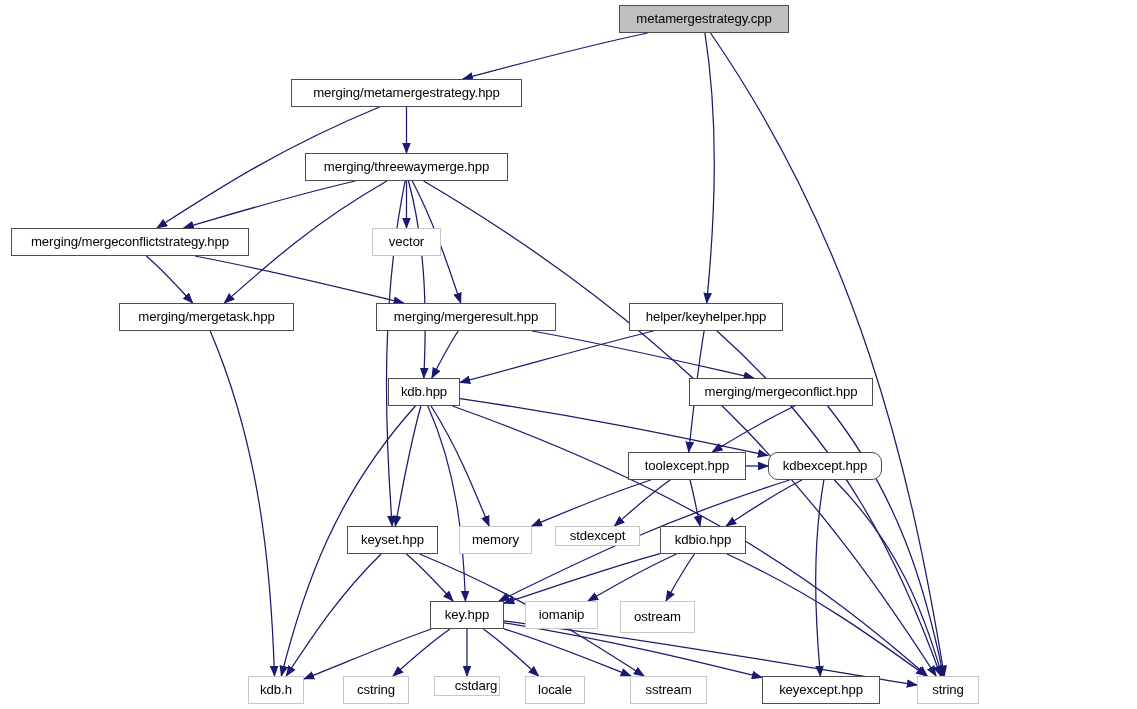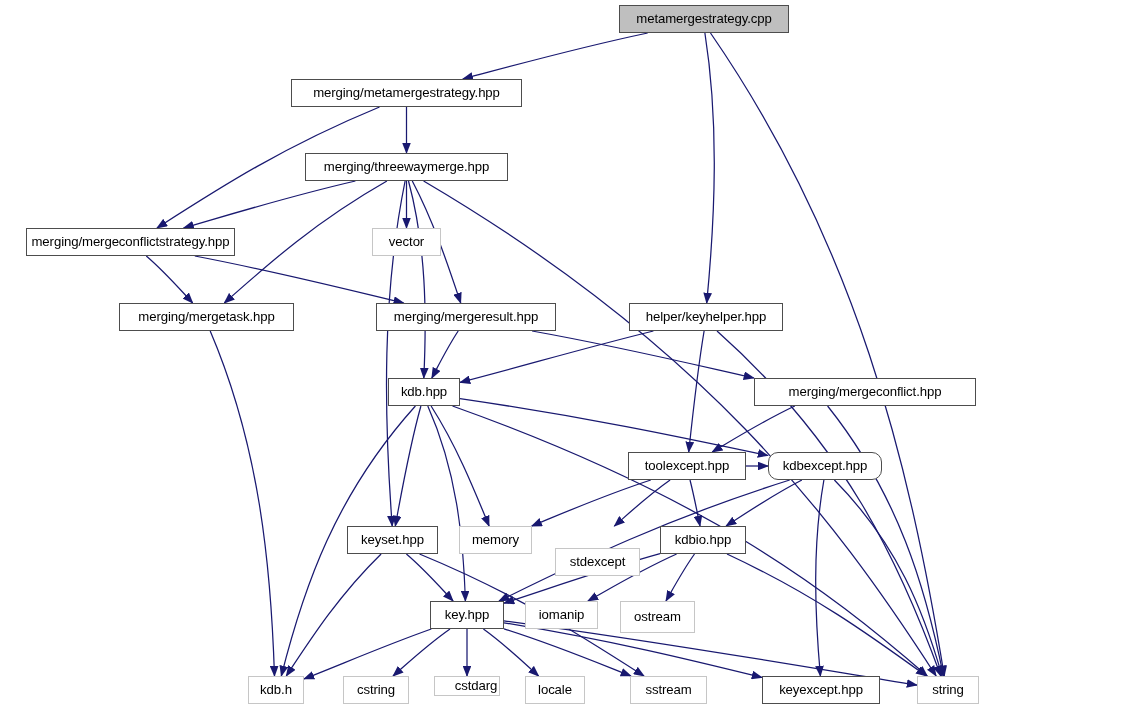--- a/index.html
+++ b/index.html
@@ -120,54 +120,54 @@
   <div id="nodes-group">
       <div class="gnode root" style="left: 613px; top: 5px; width: 170px; height: 28px;">
         <span class="lbl">metamergestrategy.cpp</span>
       </div>
       <div class="gnode proj" style="left: 285px; top: 79px; width: 231px; height: 28px;">
         <span class="lbl">merging/metamergestrategy.hpp</span>
       </div>
       <div class="gnode proj" style="left: 299px; top: 153px; width: 203px; height: 28px; align-items: center;">
         <span class="lbl">merging/threewaymerge.hpp</span>
       </div>
-      <div class="gnode proj" style="left: 20px; top: 228px; width: 209px; height: 28px; text-align: center;">
+      <div class="gnode proj" style="left: 5px; top: 228px; width: 238px; height: 28px; text-align: center;">
         <span class="lbl">merging/mergeconflictstrategy.hpp</span>
       </div>
       <div class="gnode sys" style="left: 366px; top: 228px; width: 69px; height: 28px;">
         <span class="lbl">vector</span>
       </div>
       <div class="gnode proj" style="left: 113px; top: 303px; width: 175px; height: 28px;">
         <span class="lbl">merging/mergetask.hpp</span>
       </div>
       <div class="gnode proj" style="left: 370px; top: 303px; width: 180px; height: 28px;">
         <span class="lbl">merging/mergeresult.hpp</span>
       </div>
       <div class="gnode proj" style="left: 623px; top: 303px; width: 154px; height: 28px;">
         <span class="lbl">helper/keyhelper.hpp</span>
       </div>
       <div class="gnode proj" style="left: 382px; top: 378px; width: 72px; height: 28px;">
         <span class="lbl">kdb.hpp</span>
       </div>
-      <div class="gnode proj" style="left: 748px; top: 378px; width: 222px; height: 28px;">
+      <div class="gnode proj" style="left: 683px; top: 378px; width: 184px; height: 28px;">
         <span class="lbl">merging/mergeconflict.hpp</span>
       </div>
       <div class="gnode proj" style="left: 622px; top: 452px; width: 118px; height: 28px;">
         <span class="lbl">toolexcept.hpp</span>
       </div>
       <div class="gnode proj" style="left: 762px; top: 452px; width: 114px; height: 28px; border-radius: 10px;">
         <span class="lbl">kdbexcept.hpp</span>
       </div>
       <div class="gnode proj" style="left: 341px; top: 526px; width: 91px; height: 28px;">
         <span class="lbl">keyset.hpp</span>
       </div>
       <div class="gnode sys" style="left: 453px; top: 526px; width: 73px; height: 28px;">
         <span class="lbl">memory</span>
       </div>
-      <div class="gnode sys" style="left: 549px; top: 548px; width: 85px; height: 28px;">
+      <div class="gnode sys" style="left: 549px; top: 526px; width: 85px; height: 20px;">
         <span class="lbl">stdexcept</span>
       </div>
       <div class="gnode proj" style="left: 654px; top: 526px; width: 86px; height: 28px;">
         <span class="lbl">kdbio.hpp</span>
       </div>
       <div class="gnode proj" style="left: 424px; top: 601px; width: 74px; height: 28px;">
         <span class="lbl">key.hpp</span>
       </div>
       <div class="gnode sys" style="left: 519px; top: 601px; width: 73px; height: 28px;">
         <span class="lbl">iomanip</span>

